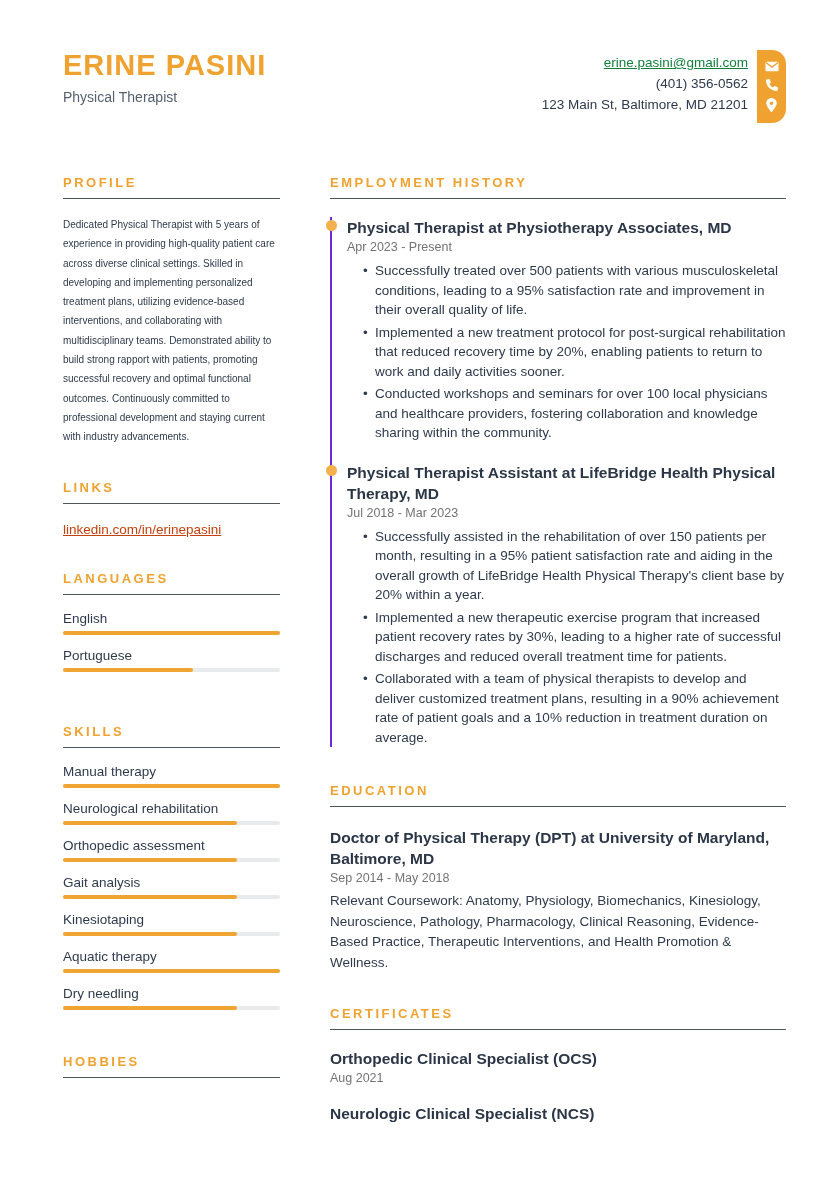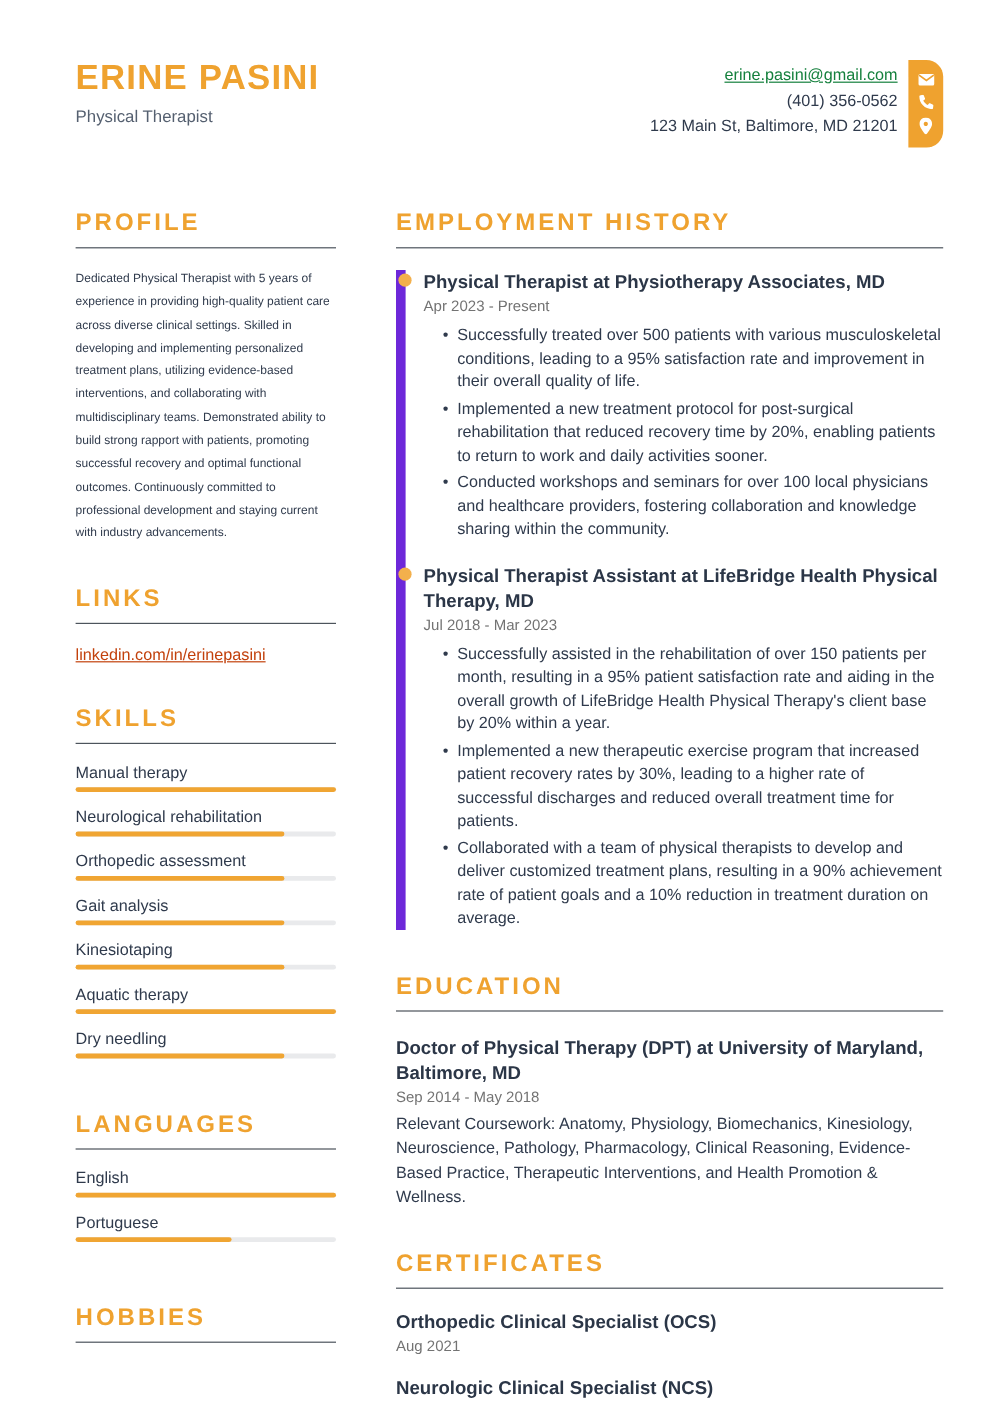--- a/index.html
+++ b/index.html
@@ -28,37 +28,37 @@
   }
   .icon-bar svg { display: block; }
 
   
   .columns { display: flex; gap: 50px; margin-top: 60px; }
   .col-left { width: 217px; flex: 0 0 217px; }
   .col-right { flex: 1; min-width: 0; }
 
   
   .section-heading {
-    color: #efa22f; font-size: 20px; font-weight: bold; letter-spacing: 2.5px;
+    color: #efa22f; font-size: 13px; font-weight: bold; letter-spacing: 2.5px;
     padding-bottom: 8px; border-bottom: 1px solid #4d545c; margin-bottom: 16px;
   }
   .section { margin-bottom: 33px; }
 
   
   .profile-text { font-size: 10px; line-height: 19.3px; }
   .link-item { font-size: 13.5px; color: #c2410c; text-decoration: underline; cursor: pointer; display: inline-block; margin-top: 2px; }
   .meter-item { margin-bottom: 13px; }
   .meter-label { font-size: 13.5px; margin-bottom: 5px; }
   .bar-track { width: 100%; height: 4px; background: #e9eaec; border-radius: 2px; }
   .bar-fill { height: 4px; background: #f0a532; border-radius: 2px; }
   .skills-section { margin-bottom: 44px; }
   .languages-section { margin-bottom: 52px; }
 
   
-  .timeline { border-left: 8px solid #6d28d9; margin-top: 18px; }
+  .timeline { border-left: 2px solid #6d28d9; margin-top: 18px; }
   .job { position: relative; padding-left: 15px; margin-bottom: 19px; }
   .job:last-child { margin-bottom: 0; }
   .job-dot {
     position: absolute; left: -6.5px; top: 3px;
     width: 11px; height: 11px; border-radius: 50%; background: #f3b04c;
   }
   .entry-title { font-size: 15.5px; font-weight: bold; line-height: 21px; color: #2b3647; }
   .entry-dates { font-size: 12.5px; color: #737373; margin-top: 2px; }
   .bullets { list-style: none; margin: 7px 0 0 15px; }
   .bullets li { position: relative; padding-left: 13px; font-size: 13.5px; line-height: 19.5px; margin-bottom: 3px; }
@@ -115,20 +115,36 @@
       <div class="section">
         <div class="section-heading">PROFILE</div>
         <div class="profile-text">Dedicated Physical Therapist with 5 years of experience in providing high-quality patient care across diverse clinical settings. Skilled in developing and implementing personalized treatment plans, utilizing evidence-based interventions, and collaborating with multidisciplinary teams. Demonstrated ability to build strong rapport with patients, promoting successful recovery and optimal functional outcomes. Continuously committed to professional development and staying current with industry advancements.</div>
       </div>
 
       <div class="section">
         <div class="section-heading">LINKS</div>
         <a class="link-item">linkedin.com/in/erinepasini</a>
       </div>
 
+      <div class="section languages-section">
+        <div class="section-heading">LANGUAGES</div>
+        <div class="meter-item">
+          <div class="meter-label">English</div>
+          <div class="bar-track">
+              <div class="bar-fill" style="width: 100%;"></div>
+            </div>
+        </div>
+        <div class="meter-item">
+          <div class="meter-label">Portuguese</div>
+          <div class="bar-track">
+              <div class="bar-fill" style="width: 60%;"></div>
+            </div>
+        </div>
+      </div>
+
       <div class="section skills-section">
         <div class="section-heading">SKILLS</div>
 
         <div class="meter-item">
           <div class="meter-label">Manual therapy</div>
           <div class="bar-track">
               <div class="bar-fill" style="width: 100%;"></div>
             </div>
         </div>
         <div class="meter-item">
@@ -158,36 +174,20 @@
         <div class="meter-item">
           <div class="meter-label">Aquatic therapy</div>
           <div class="bar-track">
               <div class="bar-fill" style="width: 100%;"></div>
             </div>
         </div>
         <div class="meter-item">
           <div class="meter-label">Dry needling</div>
           <div class="bar-track">
               <div class="bar-fill" style="width: 80%;"></div>
-            </div>
-        </div>
-      </div>
-
-      <div class="section languages-section">
-        <div class="section-heading">LANGUAGES</div>
-        <div class="meter-item">
-          <div class="meter-label">English</div>
-          <div class="bar-track">
-              <div class="bar-fill" style="width: 100%;"></div>
-            </div>
-        </div>
-        <div class="meter-item">
-          <div class="meter-label">Portuguese</div>
-          <div class="bar-track">
-              <div class="bar-fill" style="width: 60%;"></div>
             </div>
         </div>
       </div>
 
       <div class="section">
         <div class="section-heading">HOBBIES</div>
       </div>
 
     </aside>
 

